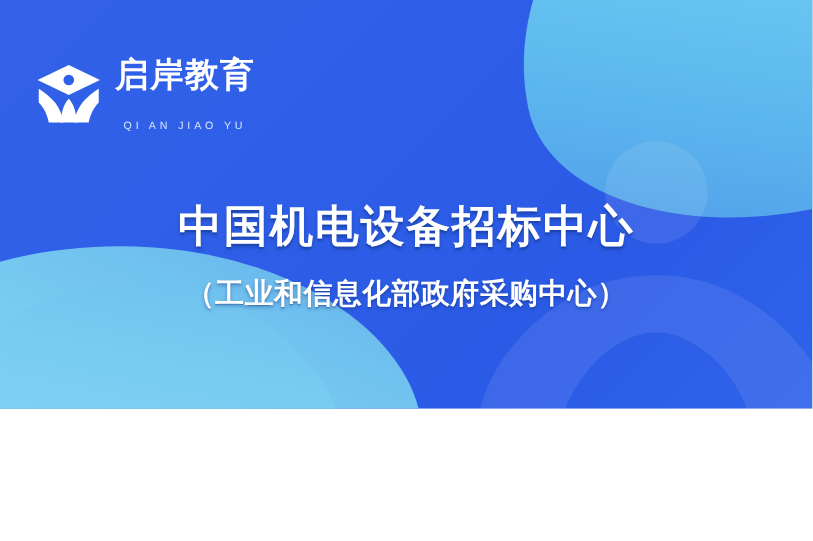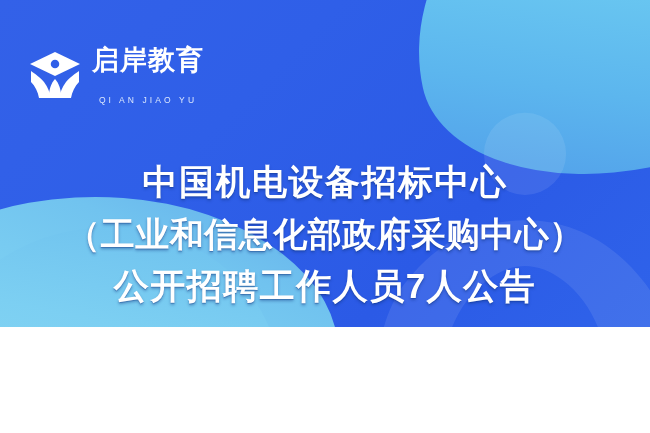--- a/index.html
+++ b/index.html
@@ -116,21 +116,21 @@
     color: #ffffff;
     font-weight: 700;
     font-size: 35px;
     line-height: 52px;
     letter-spacing: 1.5px;
     white-space: nowrap;
     text-shadow: 0 2px 3px rgba(14,48,124,0.42), 0 1px 0 rgba(18,55,135,0.30);
   }
   .headline .line.l2 {
     letter-spacing: 0.5px;
-    font-size: 34px;
+    font-size: 23px;
   }
 </style>
 </head>
 <body>
 
 <div id="poster">
 
   <div class="deco-topright"></div>
   <div class="deco-bottomleft"></div>
   <div class="deco-bottomleft2"></div>
@@ -157,16 +157,15 @@
     </div>
     <div class="brand-words">
       <div class="brand-cn">启岸教育</div>
       <div class="brand-py">QI AN JIAO YU</div>
     </div>
   </div>
 
   <div class="headline">
     <div class="line l1">中国机电设备招标中心</div>
     <div class="line l2">（工业和信息化部政府采购中心）</div>
-    <div class="line l3">公开招聘工作人员7人公告</div>
   </div>
 
 </div>
 
 </body></html>

